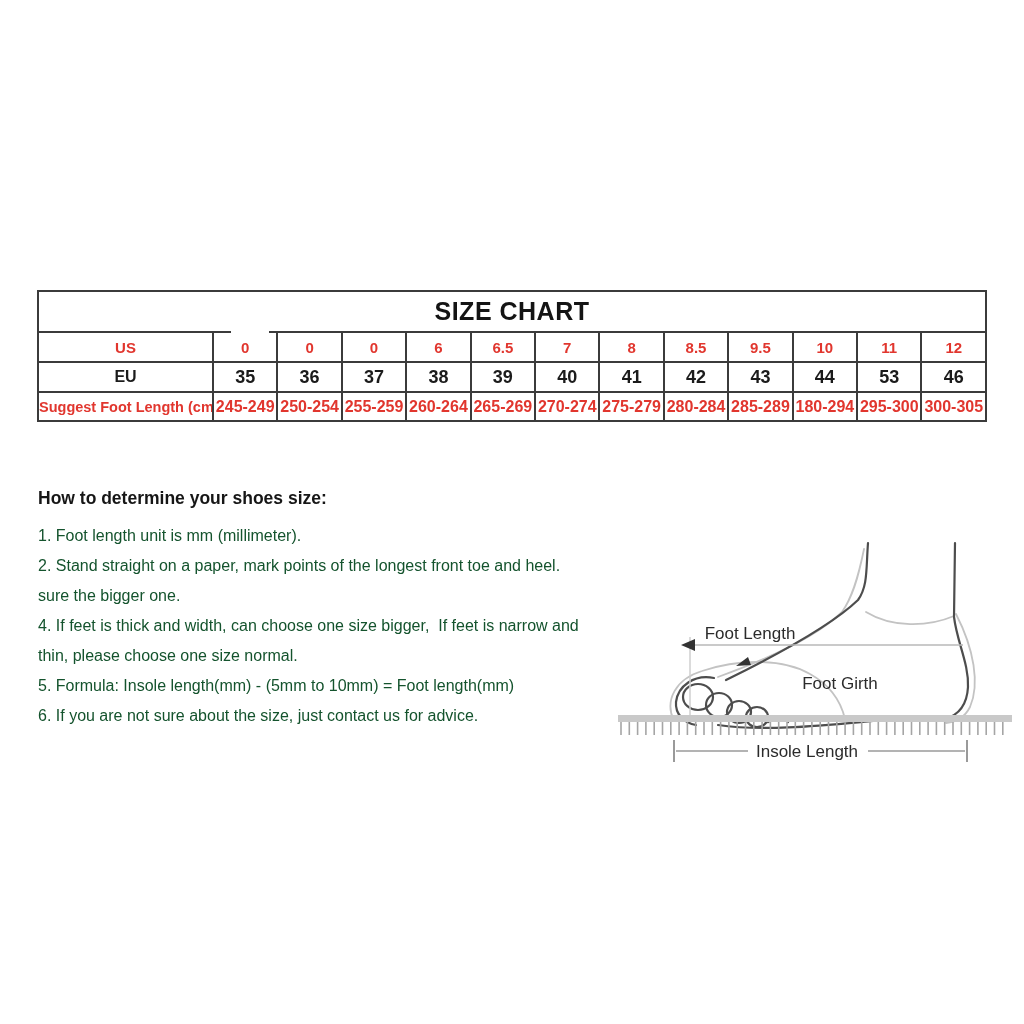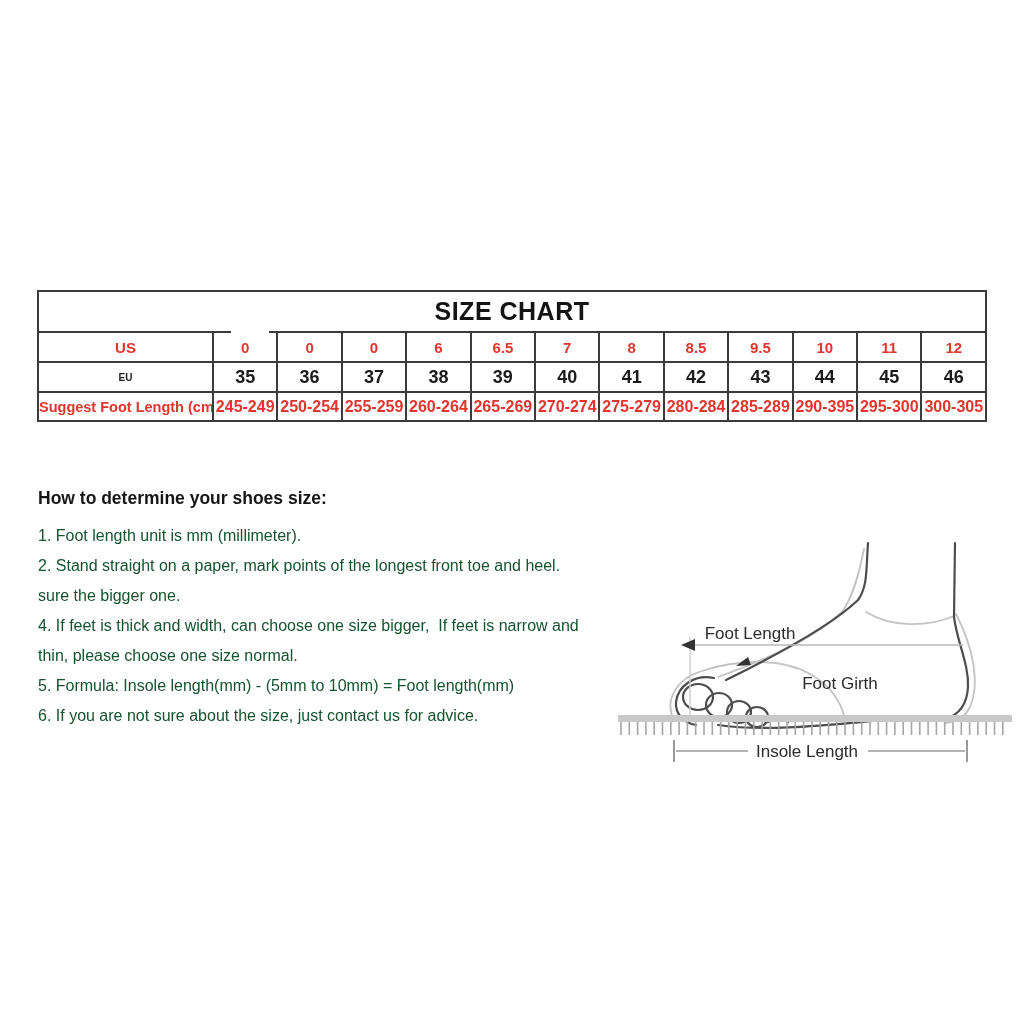--- a/index.html
+++ b/index.html
@@ -22,21 +22,21 @@
     text-align:center;vertical-align:middle;padding:0;
     overflow:hidden;white-space:nowrap;
   }
   .size-table col.label-col{width:175px;}
   .title-cell{height:39px;font-size:25px;font-weight:bold;color:#141414;letter-spacing:.5px;margin-left:20px;}
   tr.row-us td{height:28px;font-size:15px;font-weight:bold;}
   tr.row-eu td{height:28px;font-size:18px;font-weight:bold;}
   tr.row-insole td{height:28px;font-size:18px;font-weight:bold;}
   tr.row-suggest td{height:27px;font-size:16px;font-weight:bold;}
   tr.row-us td.row-label{font-size:15px;margin-top:31px;}
-  tr.row-eu td.row-label{font-size:10px;}
+  tr.row-eu td.row-label{font-size:16px;}
   tr.row-insole td.row-label{font-size:15px;font-weight:bold;}
   tr.row-suggest td.row-label{font-size:14.5px;}
   .red{color:var(--red);}
   .border-gap{
     position:absolute;left:231px;top:328px;width:38px;height:8px;background:#fff;z-index:2;
   }
   
   .instructions{position:absolute;left:38px;top:488px;width:610px;}
   .inst-heading{font-size:17.5px;font-weight:bold;margin-bottom:12px;color:#161616;}
   .inst-line{font-size:16px;line-height:30px;white-space:pre;color:#14532d;}
@@ -89,35 +89,35 @@
           <td>35</td>
           <td>36</td>
           <td>37</td>
           <td>38</td>
           <td>39</td>
           <td>40</td>
           <td>41</td>
           <td>42</td>
           <td>43</td>
           <td>44</td>
-          <td>45</td>
+          <td>53</td>
           <td>46</td>
         </tr>
         <tr class="row-suggest">
           <td class="row-label red">Suggest Foot Length (cm)</td>
           <td class="red">245-249</td>
           <td class="red">250-254</td>
           <td class="red">255-259</td>
           <td class="red">260-264</td>
           <td class="red">265-269</td>
           <td class="red">270-274</td>
           <td class="red">275-279</td>
           <td class="red">280-284</td>
           <td class="red">285-289</td>
-          <td class="red">290-395</td>
+          <td class="red">180-294</td>
           <td class="red">295-300</td>
           <td class="red">300-305</td>
         </tr>
       </tbody>
   </table>
   <div class="border-gap"></div>
 
   <div class="instructions">
     <div class="inst-heading">How to determine your shoes size:</div>
     <div>

